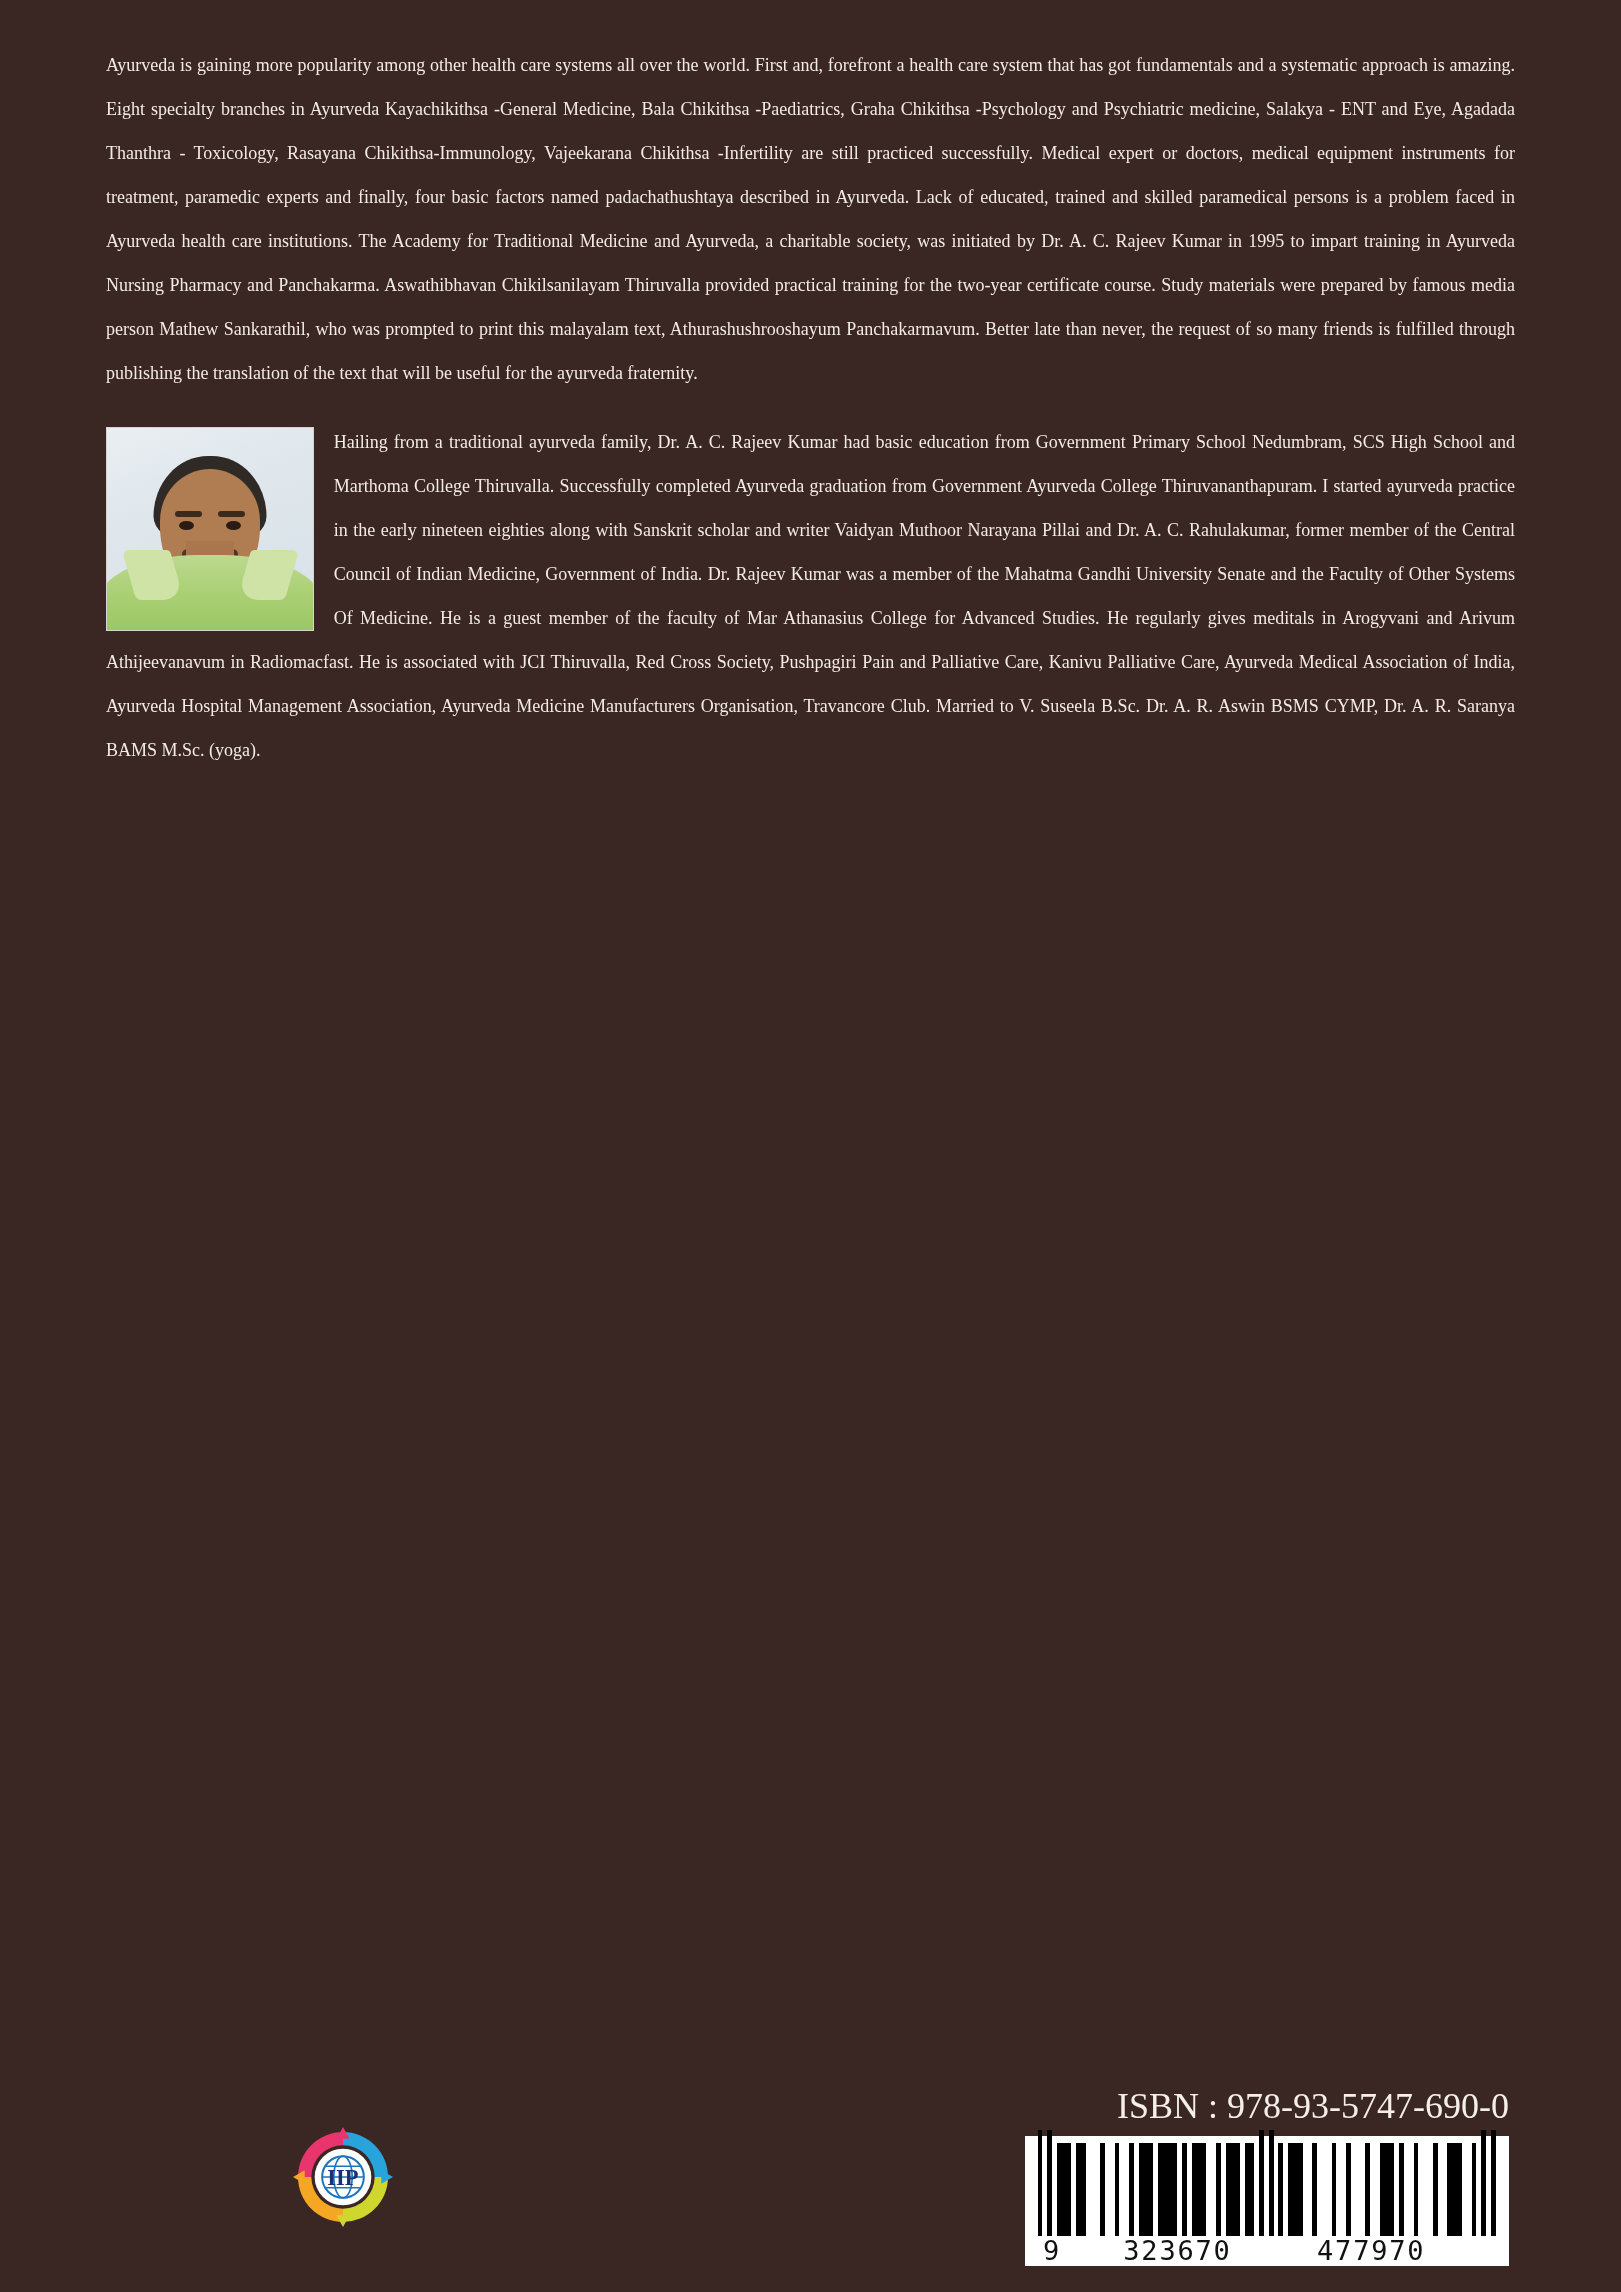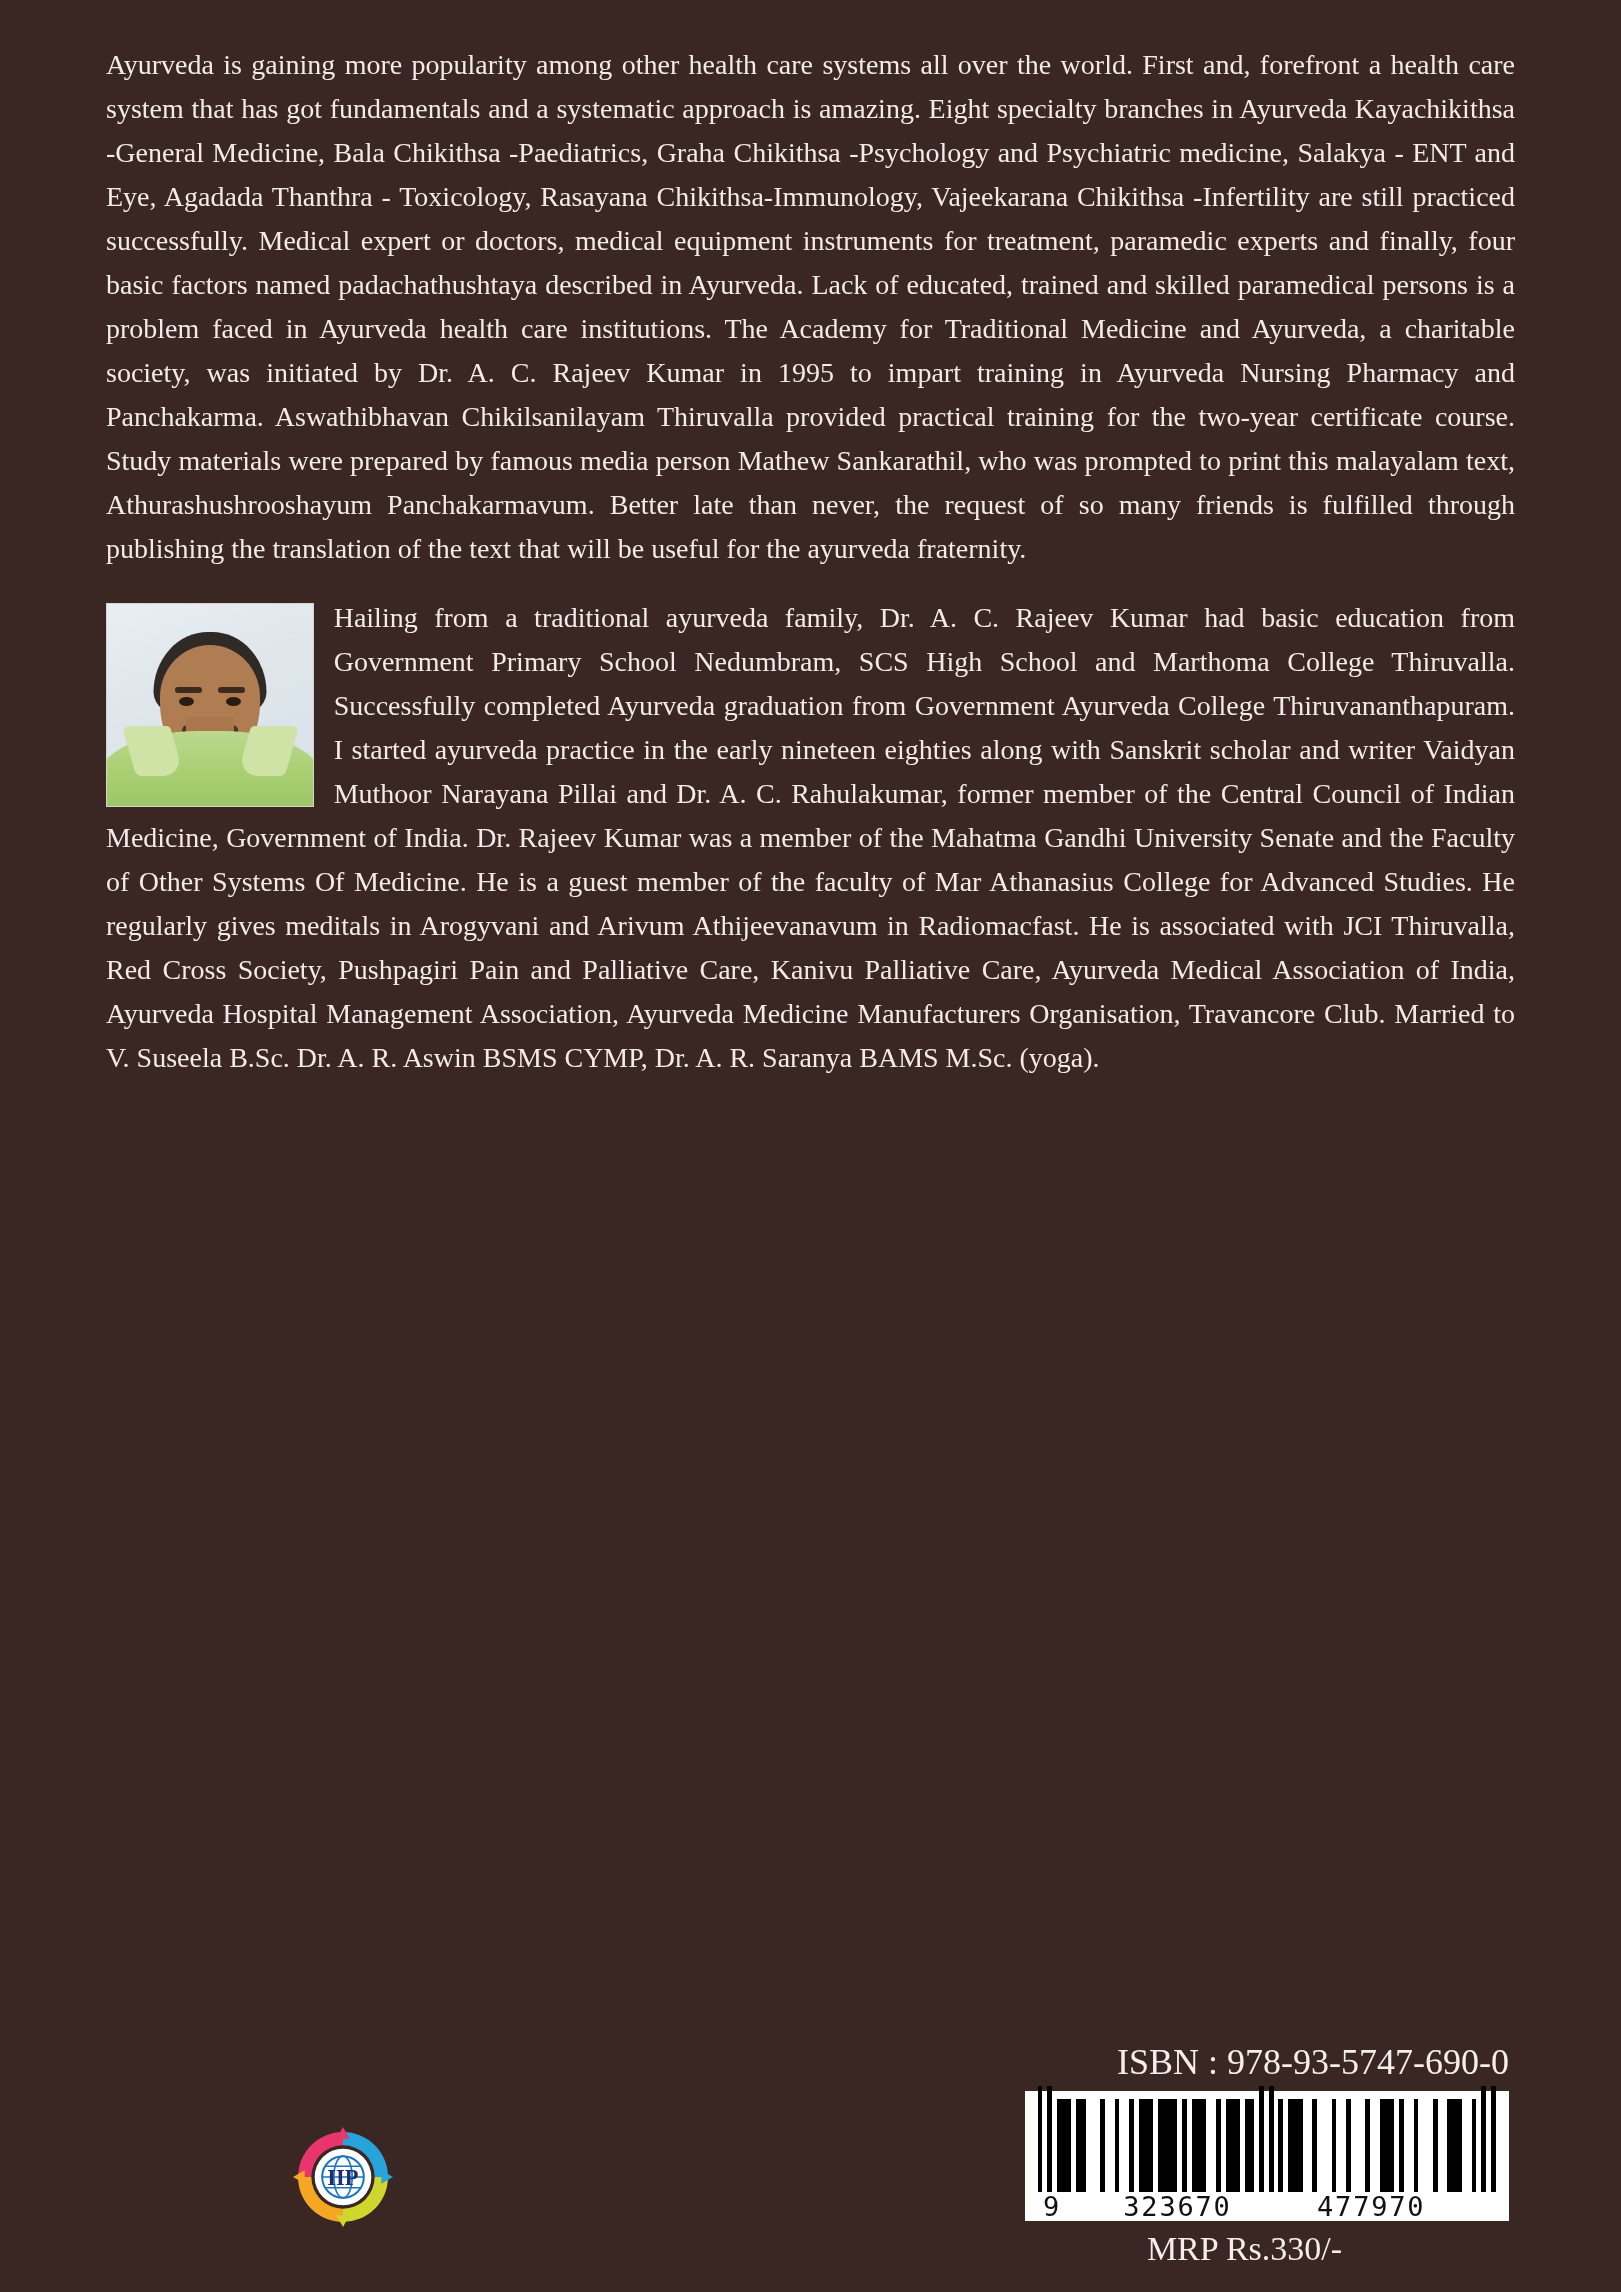--- a/index.html
+++ b/index.html
@@ -32,21 +32,21 @@
     letter-spacing: 0.4px;
     color: #f7f1ec;
     line-height: 1;
   }
 
   #about-book-heading { padding-top: 130px; }
   #about-author-heading { padding-top: 115px; }
 
   
   .body-copy {
-    font-size: 28px;
+    font-size: 18px;
     line-height: 44px;
     text-align: justify;
     text-justify: inter-word;
     color: #f3ebe5;
     hyphens: none;
   }
 
   #about-book-text {
     margin-top: 43px;
   }
@@ -377,18 +377,17 @@
             <i class="guard" style="width: 4.8px; background: transparent;"></i>
             <i class="guard" style="width: 4.8px;"></i>
           </div>
         <div id="barcode-digits">
           <span id="bc-left-digit">9</span>
           <span id="bc-group-1">323670</span>
           <span id="bc-group-2">477970</span>
         </div>
       </div>
 
-      <div id="mrp-text">MRP Rs.330/-</div>
     </div>
 
   </div>
 </div>
 
 
 </body></html>

